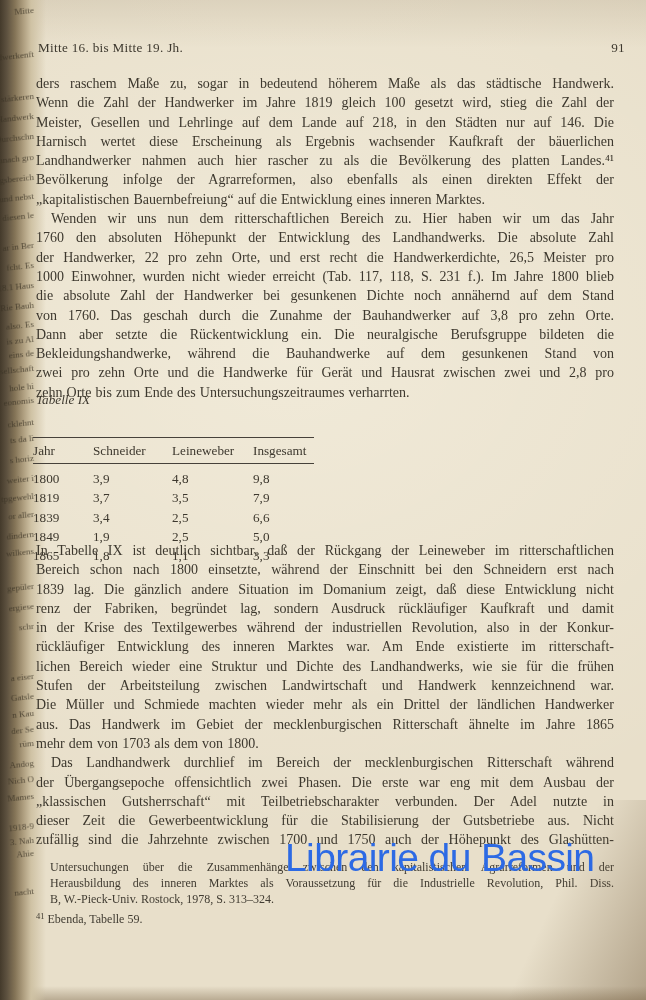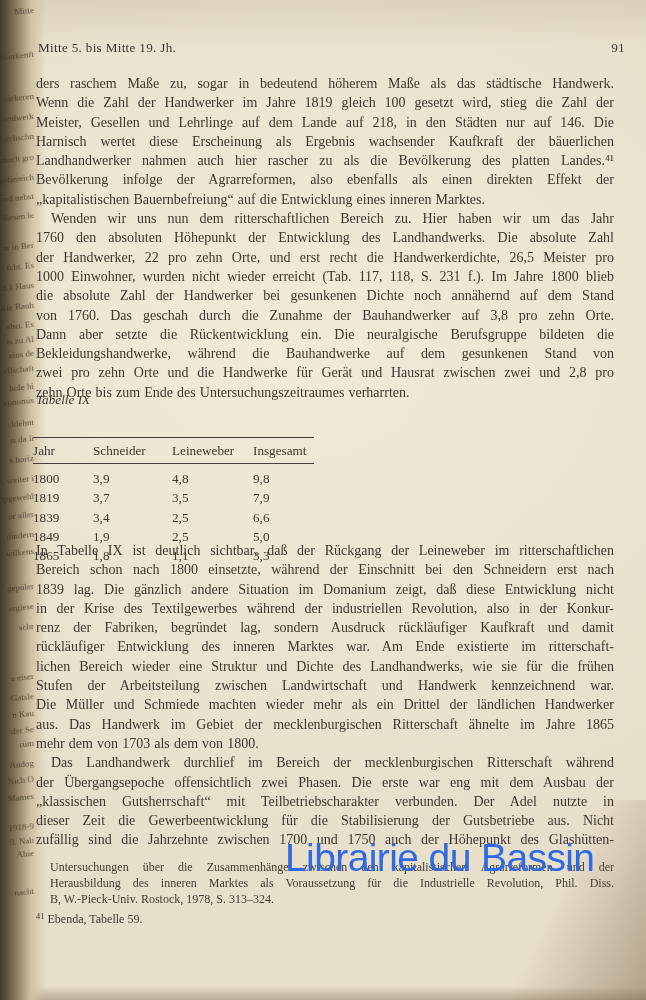--- a/index.html
+++ b/index.html
@@ -99,21 +99,21 @@
       <span class="frag" style="top: 761px;">Andog</span>
       <span class="frag" style="top: 777px;">Nich O</span>
       <span class="frag" style="top: 794px;">Mames</span>
       <span class="frag" style="top: 824px;">1918-9</span>
       <span class="frag" style="top: 838px;">3. Nah</span>
       <span class="frag" style="top: 851px;">Ahie</span>
       <span class="frag" style="top: 889px;">nacht</span>
     </div>
 
   <div class="hdr">
-    <span>Mitte 5. bis Mitte 19. Jh.</span>
+    <span>Mitte 16. bis Mitte 19. Jh.</span>
     <span>91</span>
   </div>
 
   <div class="textblock tb1">
       <div class="tl">ders raschem Maße zu, sogar in bedeutend höherem Maße als das städtische Handwerk.</div>
       <div class="tl">Wenn die Zahl der Handwerker im Jahre 1819 gleich 100 gesetzt wird, stieg die Zahl der</div>
       <div class="tl">Meister, Gesellen und Lehrlinge auf dem Lande auf 218, in den Städten nur auf 146. Die</div>
       <div class="tl">Harnisch wertet diese Erscheinung als Ergebnis wachsender Kaufkraft der bäuerlichen</div>
       <div class="tl">Landhandwerker nahmen auch hier rascher zu als die Bevölkerung des platten Landes.⁴¹</div>
       <div class="tl">Bevölkerung infolge der Agrarreformen, also ebenfalls als einen direkten Effekt der</div>
@@ -170,22 +170,22 @@
           <span>1,1</span>
           <span>3,3</span>
         </div>
       </div>
   </div>
 
   <div class="textblock tb2">
       <div class="tl">In Tabelle IX ist deutlich sichtbar, daß der Rückgang der Leineweber im ritterschaftlichen</div>
       <div class="tl">Bereich schon nach 1800 einsetzte, während der Einschnitt bei den Schneidern erst nach</div>
       <div class="tl">1839 lag. Die gänzlich andere Situation im Domanium zeigt, daß diese Entwicklung nicht</div>
+      <div class="tl">renz der Fabriken, begründet lag, sondern Ausdruck rückläufiger Kaufkraft und damit</div>
       <div class="tl">in der Krise des Textilgewerbes während der industriellen Revolution, also in der Konkur-</div>
-      <div class="tl">renz der Fabriken, begründet lag, sondern Ausdruck rückläufiger Kaufkraft und damit</div>
       <div class="tl">rückläufiger Entwicklung des inneren Marktes war. Am Ende existierte im ritterschaft-</div>
       <div class="tl">lichen Bereich wieder eine Struktur und Dichte des Landhandwerks, wie sie für die frühen</div>
       <div class="tl">Stufen der Arbeitsteilung zwischen Landwirtschaft und Handwerk kennzeichnend war.</div>
       <div class="tl">Die Müller und Schmiede machten wieder mehr als ein Drittel der ländlichen Handwerker</div>
       <div class="tl">aus. Das Handwerk im Gebiet der mecklenburgischen Ritterschaft ähnelte im Jahre 1865</div>
       <div class="tl pl">mehr dem von 1703 als dem von 1800.</div>
       <div class="tl ind">Das Landhandwerk durchlief im Bereich der mecklenburgischen Ritterschaft während</div>
       <div class="tl">der Übergangsepoche offensichtlich zwei Phasen. Die erste war eng mit dem Ausbau der</div>
       <div class="tl">„klassischen Gutsherrschaft“ mit Teilbetriebscharakter verbunden. Der Adel nutzte in</div>
       <div class="tl">dieser Zeit die Gewerbeentwicklung für die Stabilisierung der Gutsbetriebe aus. Nicht</div>

